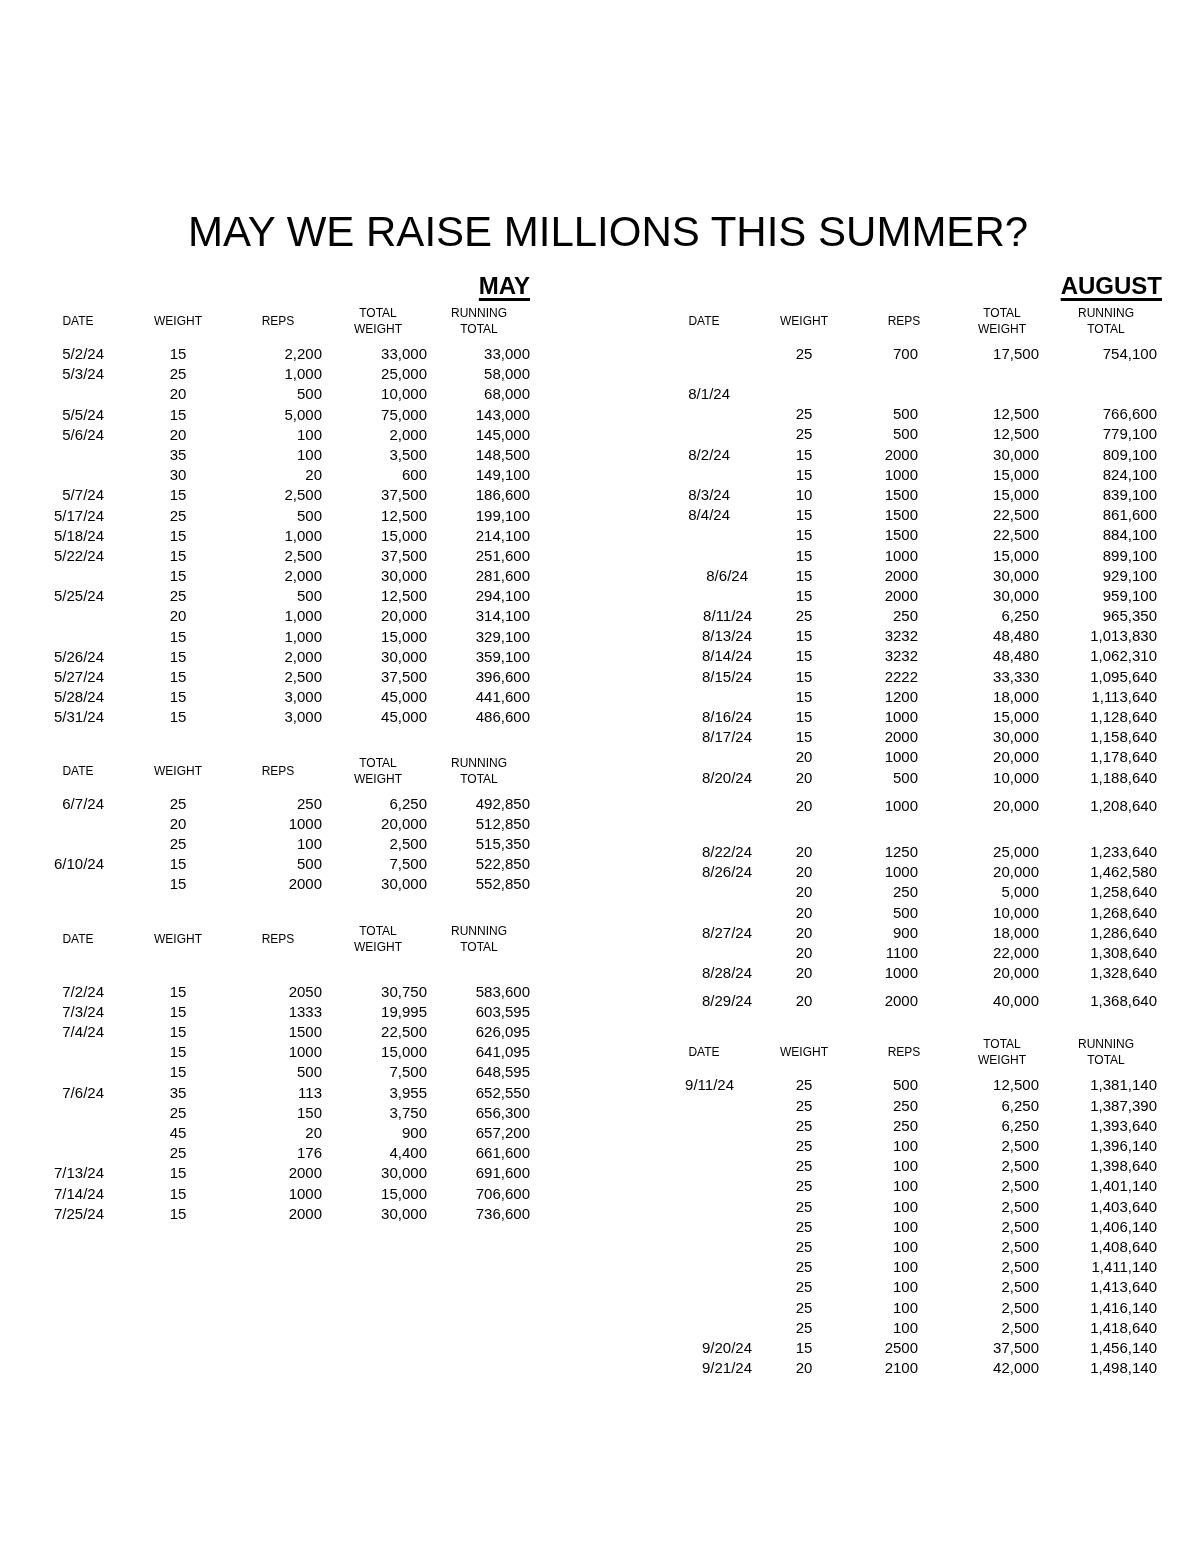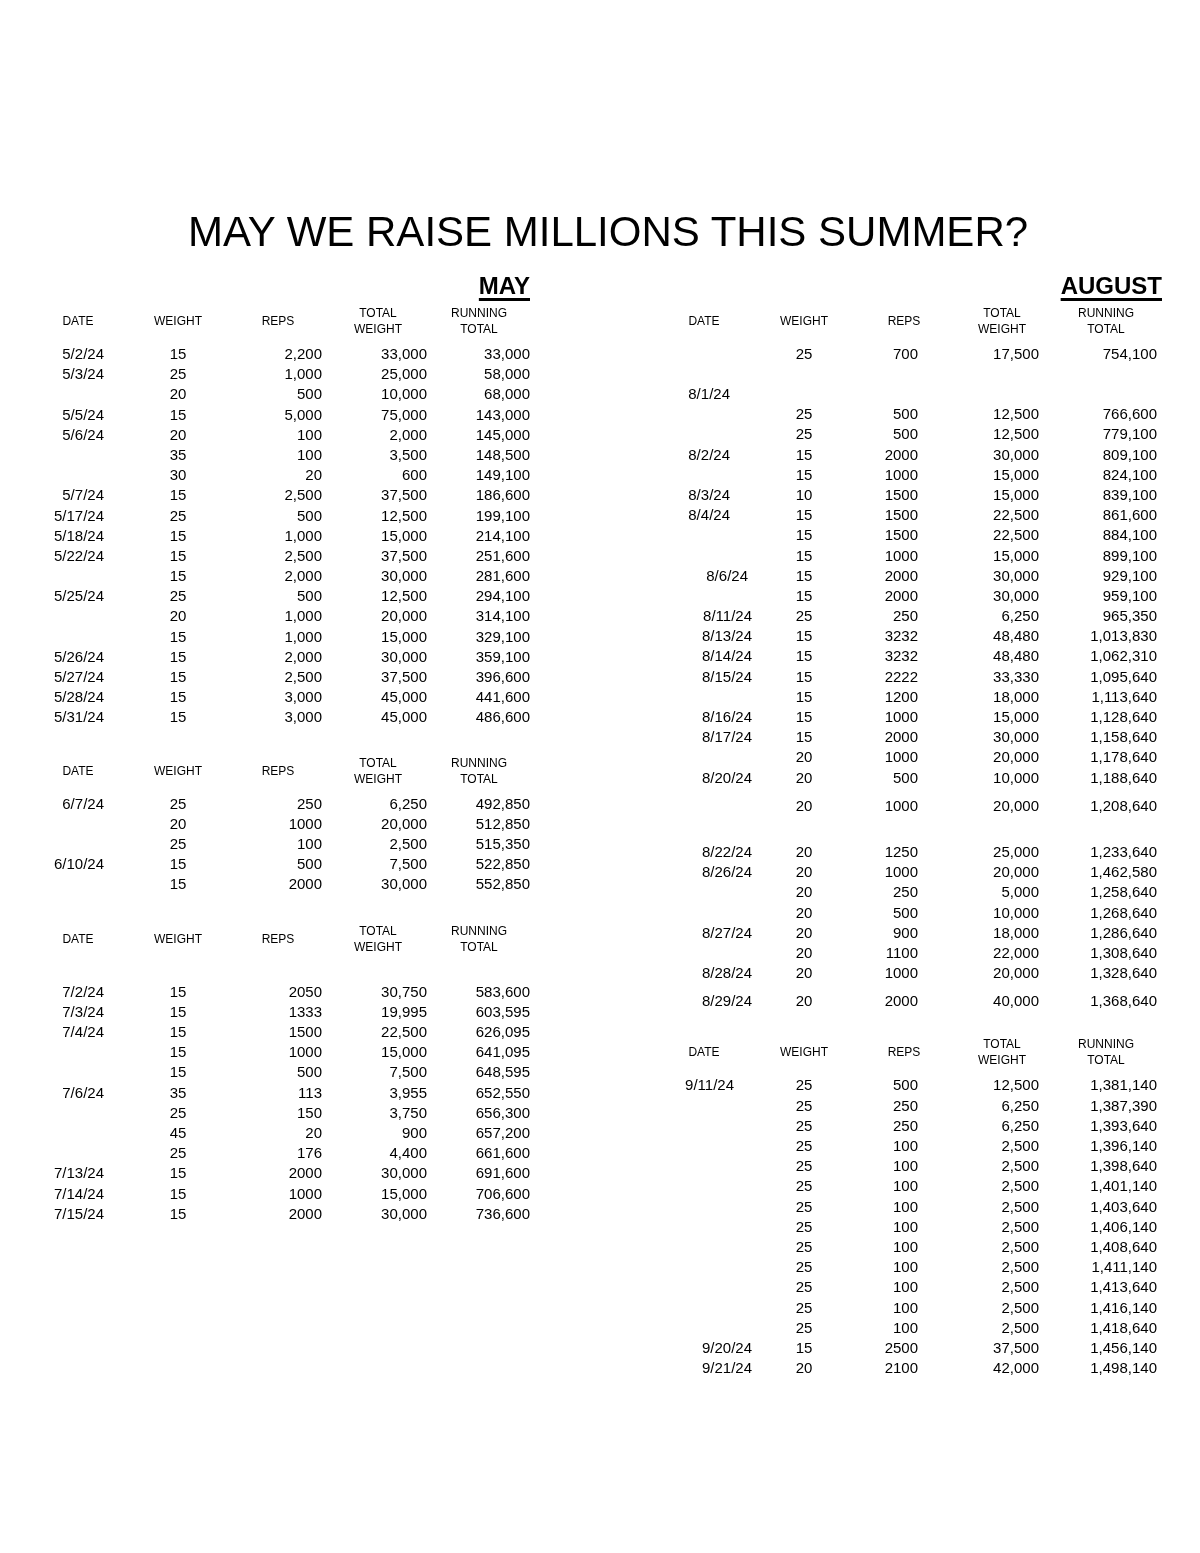--- a/index.html
+++ b/index.html
@@ -325,21 +325,21 @@
         <div class="cell c4">691,600</div>
       </div>
       <div class="trow">
         <div class="cell c0">7/14/24</div>
         <div class="cell c1">15</div>
         <div class="cell c2">1000</div>
         <div class="cell c3">15,000</div>
         <div class="cell c4">706,600</div>
       </div>
       <div class="trow">
-        <div class="cell c0">7/15/24</div>
+        <div class="cell c0">7/25/24</div>
         <div class="cell c1">15</div>
         <div class="cell c2">2000</div>
         <div class="cell c3">30,000</div>
         <div class="cell c4">736,600</div>
       </div>
     </section>
   </div>
 <div class="col" id="col-right">
     <section class="month m-AUGUST">
       <h2 class="month-title">AUGUST</h2>

